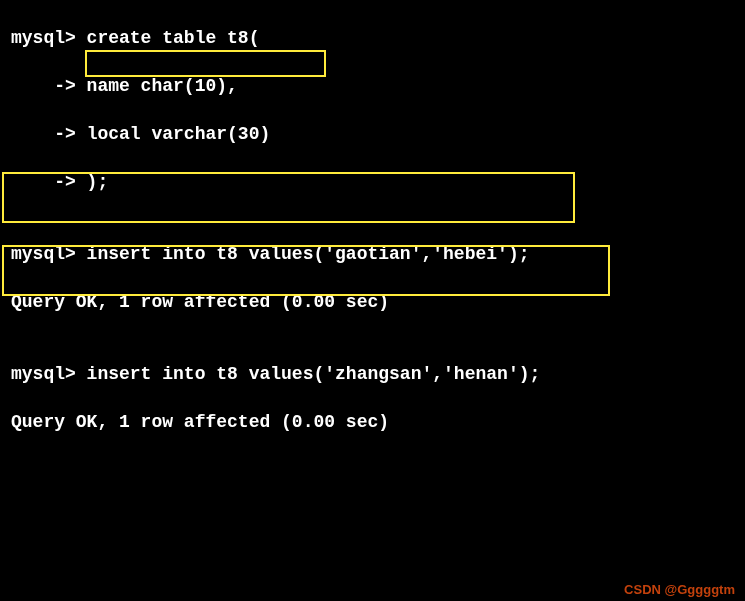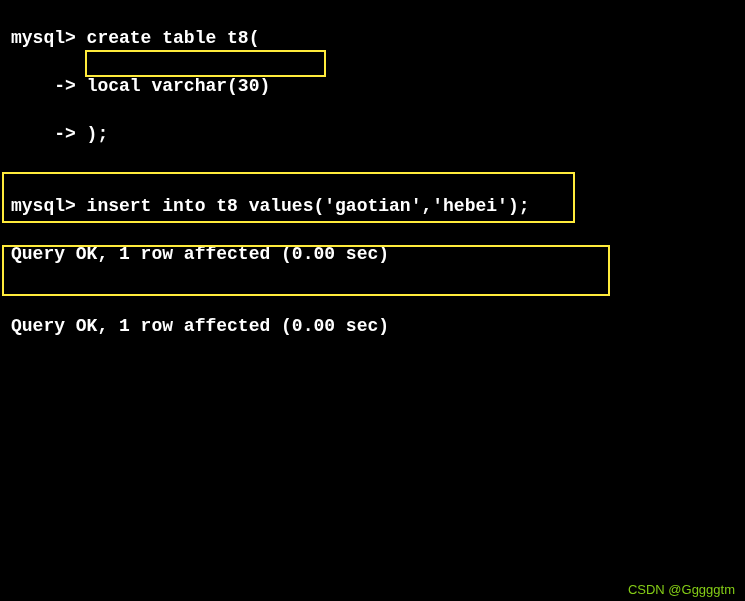--- a/index.html
+++ b/index.html
@@ -30,37 +30,39 @@
     .highlight-box {
       position: absolute;
       border: 2px solid #ffeb3b;
       pointer-events: none;
     }
     .watermark {
       position: absolute;
       bottom: 4px;
       right: 10px;
       font-size: 13px;
-      color: #84cc16;
+      color: #c2410c;
       font-family: Arial, sans-serif;
-      font-weight: normal;
+      font-weight: bold;
       margin-left: 8px;
     }
   </style>
 </head>
 <body>
 
 <div class="terminal">
 <div class="line">mysql&gt; create table t8(</div>
+<div class="line">    -&gt; name char(10),</div>
 <div class="line"><span>    -&gt; </span><span>local varchar(30)</span></div>
 <div class="line">    -&gt; );</div>
 <div class="line"></div>
 <div class="line">mysql&gt; insert into t8 values('gaotian','hebei');</div>
 <div class="line">Query OK, 1 row affected (0.00 sec)</div>
 <div class="line"></div>
+<div class="line">mysql&gt; insert into t8 values('zhangsan','henan');</div>
 <div class="line">Query OK, 1 row affected (0.00 sec)</div>
 <div class="line"></div>
 
 
 
 
 
 
 
 <div class="line"></div>

